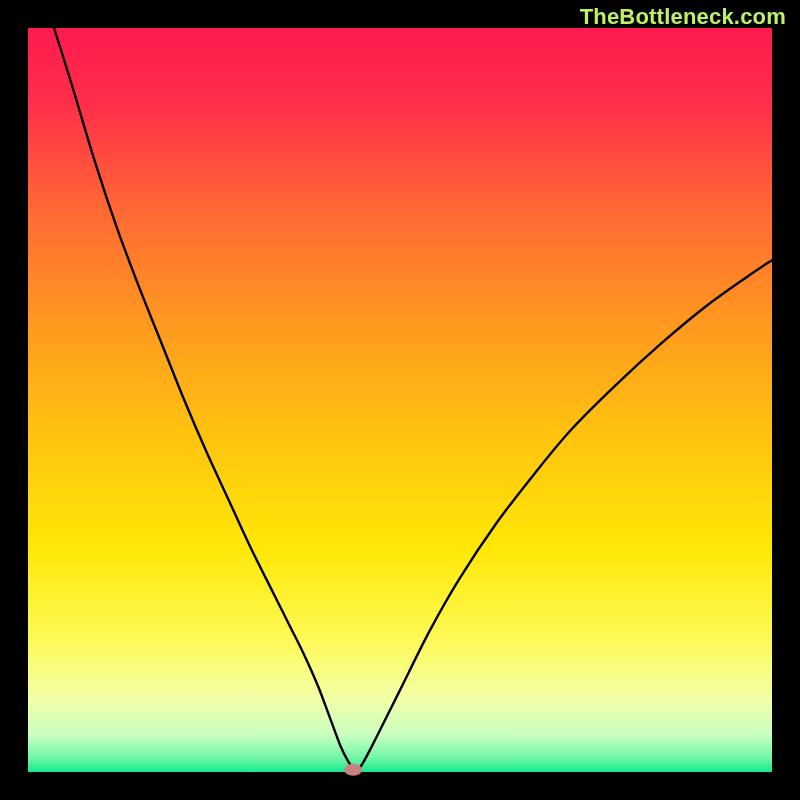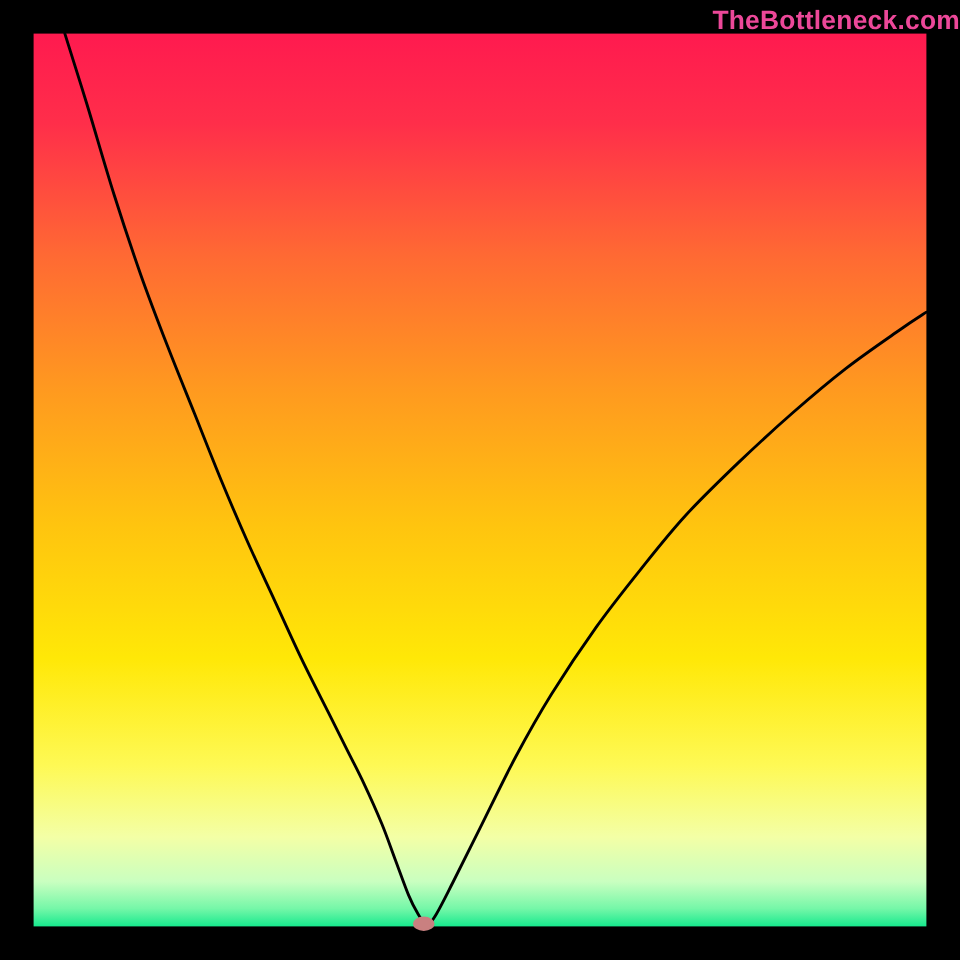--- a/index.html
+++ b/index.html
@@ -12,22 +12,22 @@
     font-family: Arial, sans-serif;
   }
   .container {
     position: relative;
     width: 800px;
     height: 800px;
   }
   .watermark {
     position: absolute;
     top: 4px;
-    right: 0;
-    color: #ec4899;
+    right: 14px;
+    color: #bef264;
     font-size: 22px;
     font-weight: bold;
     z-index: 10;
     letter-spacing: 0.2px;
   }
   svg {
     position: absolute;
     top: 0;
     left: 0;
   }

